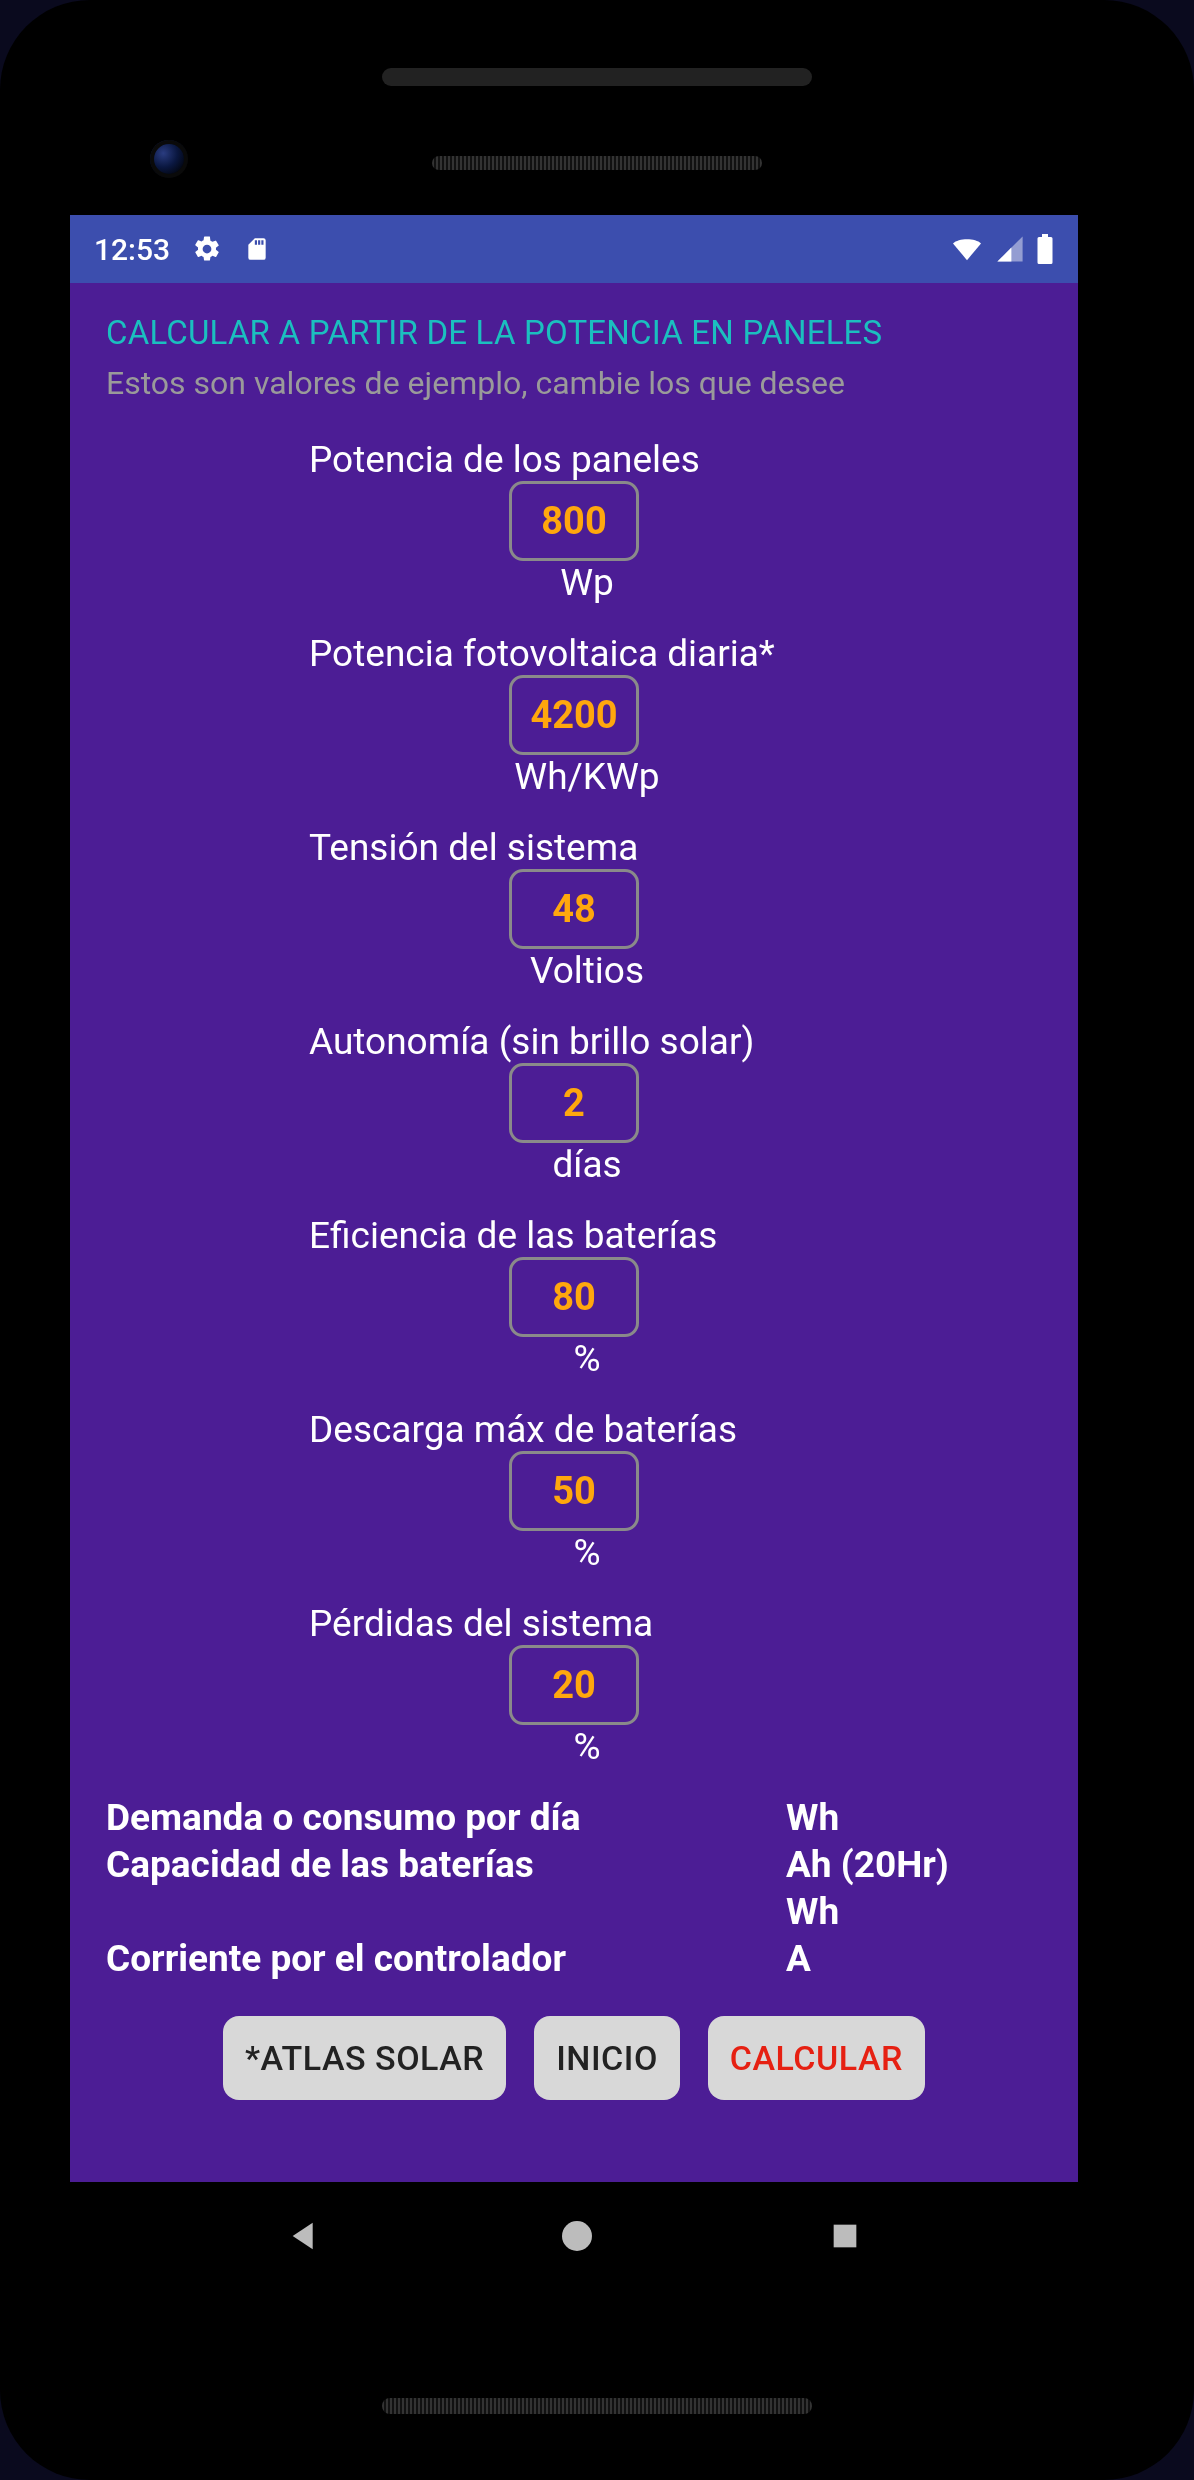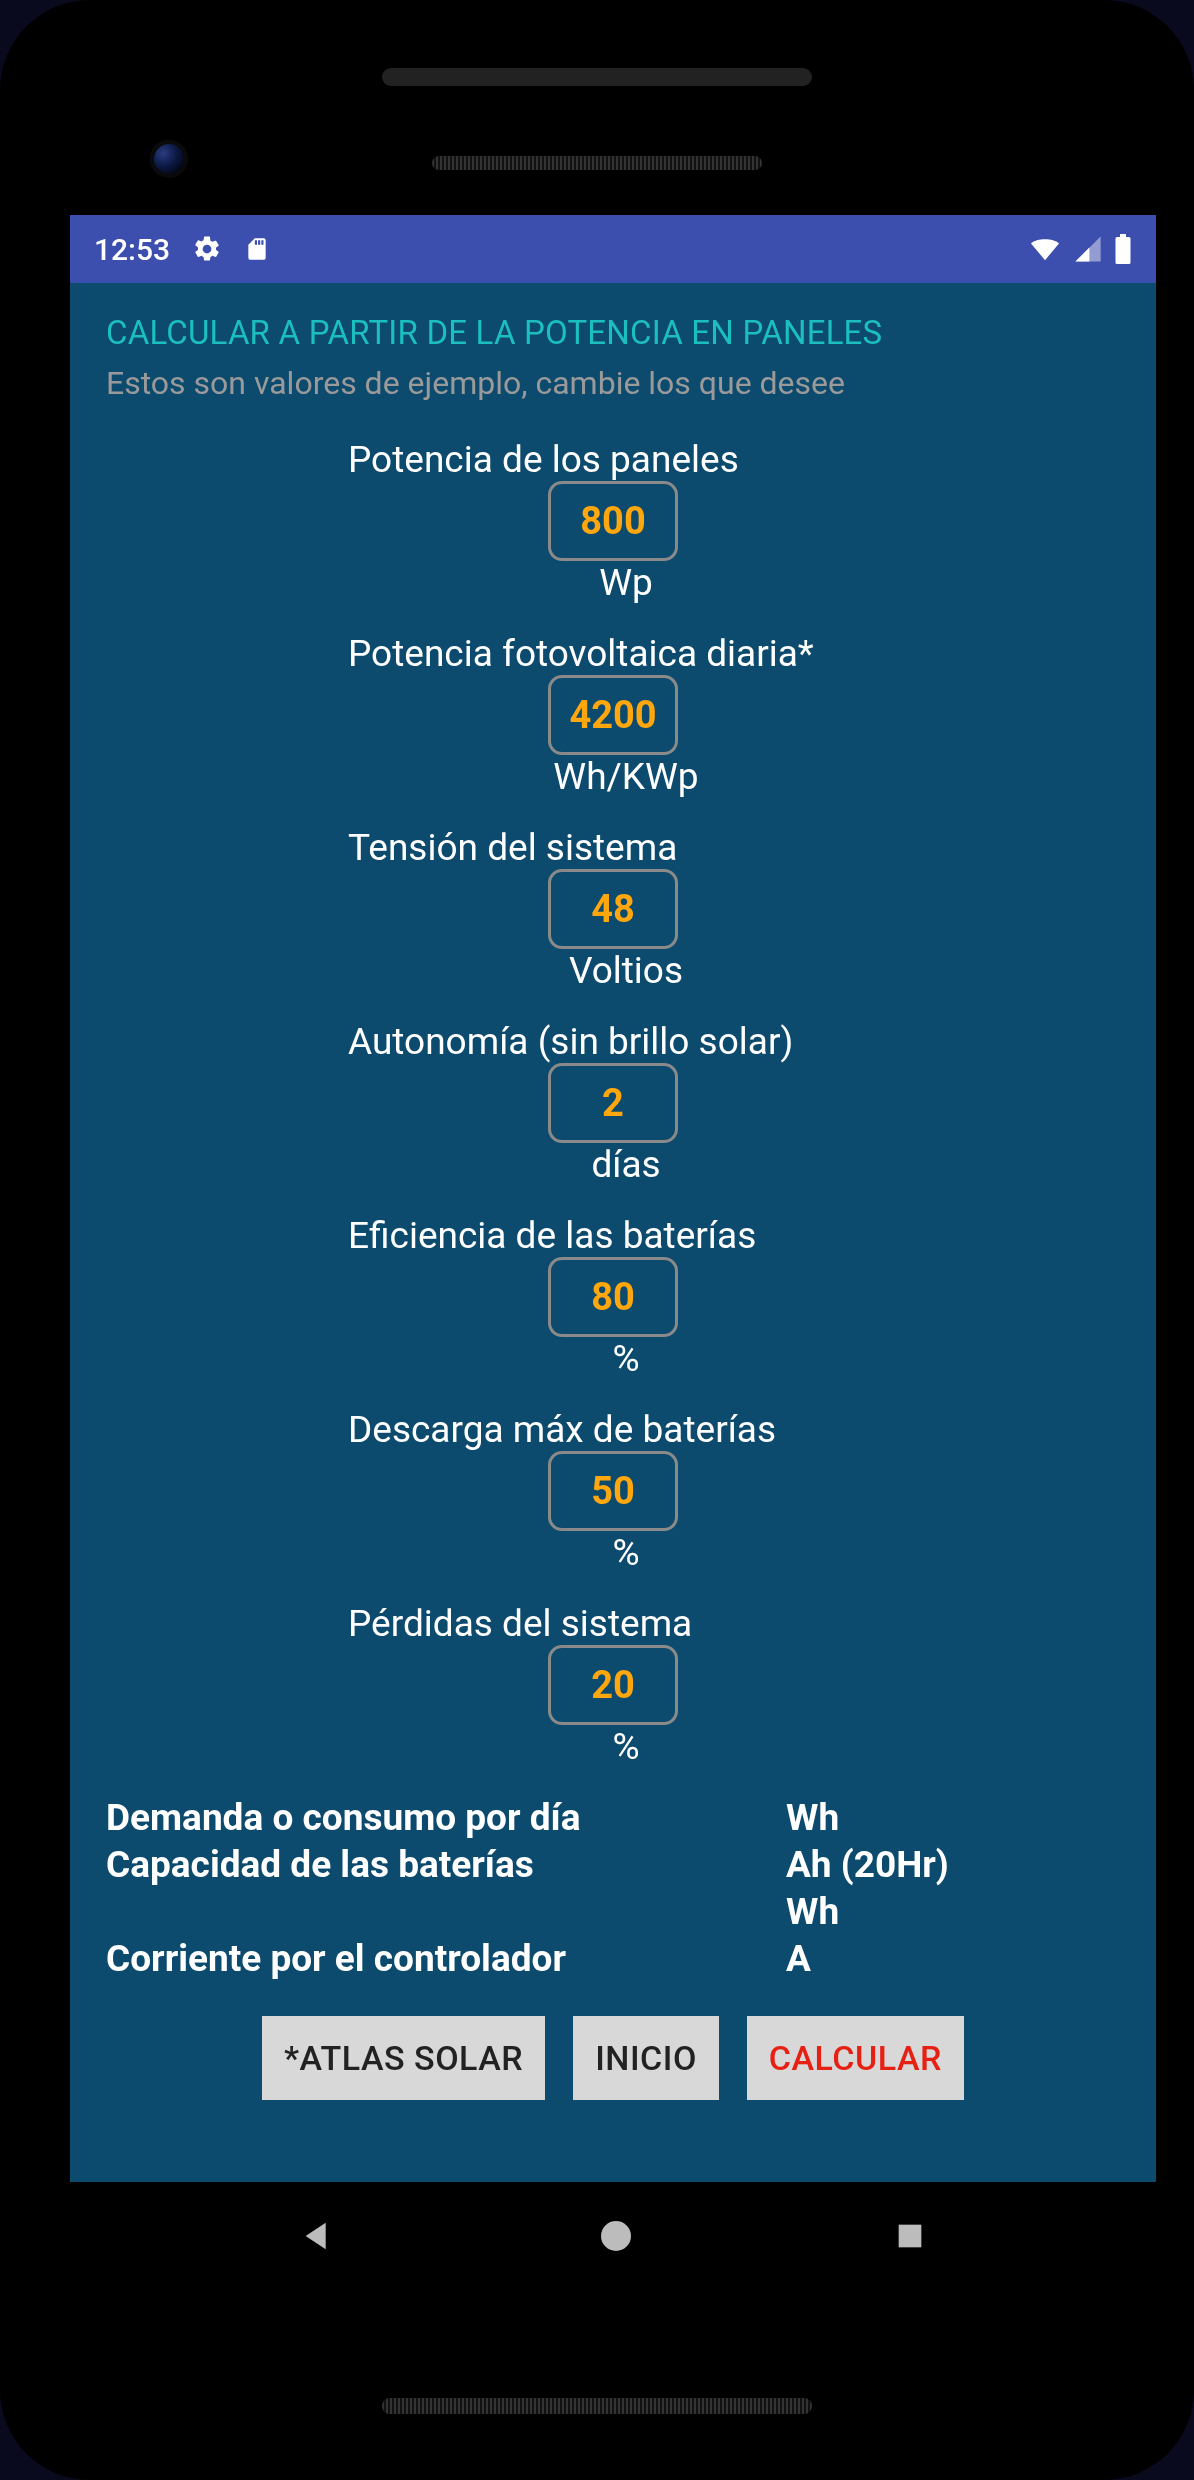--- a/index.html
+++ b/index.html
@@ -37,23 +37,23 @@
     }
     .speaker-top {
       position:absolute; top:136px; left:50%; transform:translateX(-50%);
       width:330px; height:14px;
       background: repeating-linear-gradient(90deg,#333 0 2px,#111 2px 4px);
       border-radius:7px;
     }
     .screen {
       position: absolute;
       top: 195px; left: 50px;
-      width: 1086px;
+      width: 1008px;
       height: 2075px;
-      background: #0c4a6e;
+      background: #4c1d95;
       overflow: hidden;
     }
     .status-bar {
       width: 100%; height: 68px;
       background: #3c4eae;
       display:flex; align-items:center; justify-content:space-between;
       padding: 0 24px;
       color:#fff;
     }
     .status-left { display:flex; align-items:center; gap:22px; font-size:30px; font-weight:500;}
@@ -121,21 +121,21 @@
     .btn-row {
       display:flex; justify-content:center; gap:28px;
       margin-top:36px;
     }
     .btn {
       background:#d8d8d8;
       padding: 22px 22px;
       font-size:34px;
       font-weight:500;
       color:#222;
-      border-radius:0;
+      border-radius:16px;
       letter-spacing:0.5px;
     }
     .btn.red { color:#e62012;text-align:center; }
     .nav-bar {
       position:absolute; left:0; bottom:0;
       width:100%; height:108px;
       background:#000;
       display:flex; align-items:center; justify-content:space-around;
       padding: 0 100px;
     }

